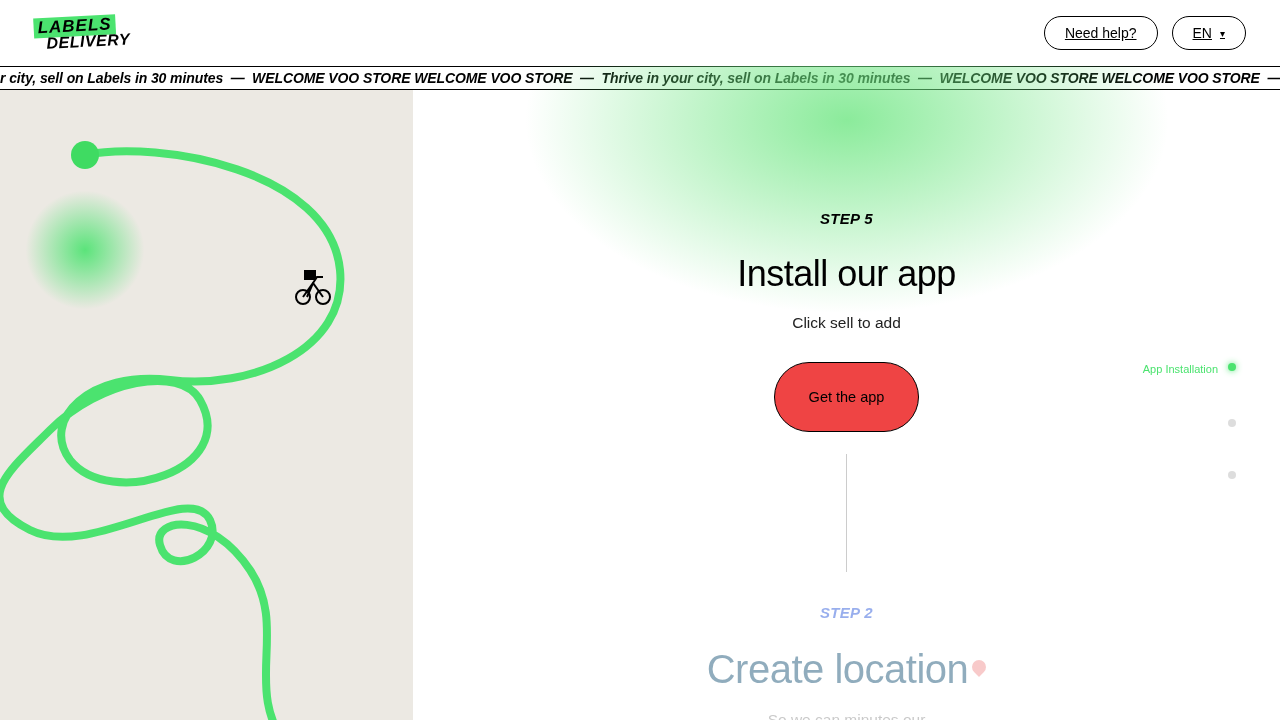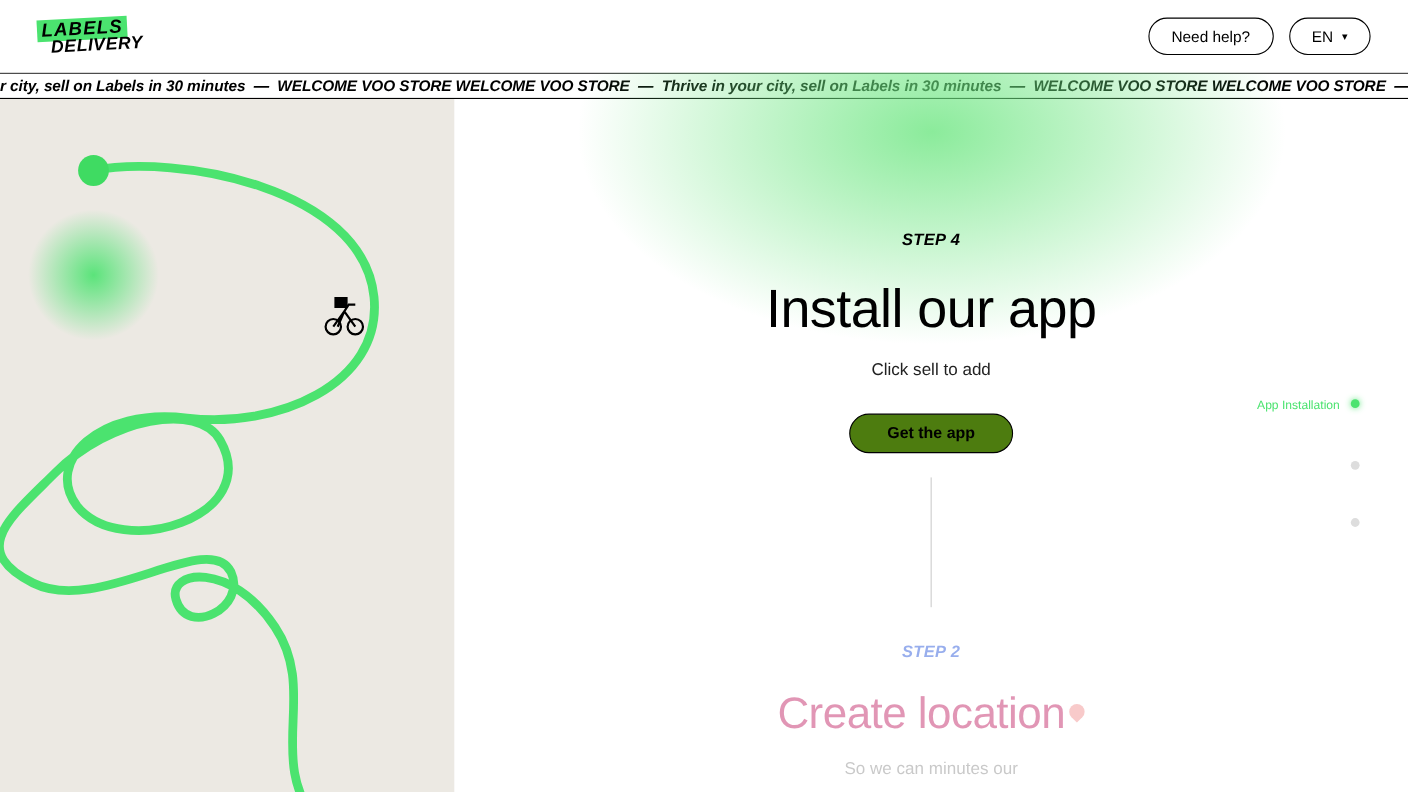--- a/index.html
+++ b/index.html
@@ -2,42 +2,42 @@
 <html><head>
 <meta charset="utf-8">
 <style>
   * { margin: 0; padding: 0; box-sizing: border-box; }
   html, body { width: 1280px; height: 720px; overflow: hidden; font-family: -apple-system, BlinkMacSystemFont, "Segoe UI", Helvetica, Arial, sans-serif; background: #fff; color: #000; }
   
   .header { position: absolute; top: 0; left: 0; right: 0; height: 66px; display: flex; align-items: center; justify-content: space-between; padding: 0 34px; background: #fff; z-index: 10; }
   .logo { transform: rotate(-3deg); }
   .logo-line1 { display:inline-block; background: #4BE36F; color: #000; font-weight: 800; font-size: 17px; letter-spacing: 1px; padding: 0 4px; font-style: italic; }
   .logo-line2 { font-weight: 800; font-size: 16px; letter-spacing: 0.5px; font-style: italic; margin-top:-3px; padding-left:12px; }
-  .header-actions { display: flex; gap: 14px; align-items: center; }
+  .header-actions { display: flex; gap: 14px; align-items: center; text-decoration: underline; }
   .pill-btn { border: 1px solid #000; background: #fff; border-radius: 999px; padding: 8px 20px; font-size: 14px; font-weight: 500; cursor: pointer; display:flex; align-items:center; gap:8px;}
   .chevron { font-size:10px; }
   
   .ticker { position: absolute; top: 66px; left: 0; right: 0; height: 24px; border-top: 1px solid #000; border-bottom: 1px solid #000; overflow: hidden; white-space: nowrap; display:flex; align-items:center; }
   .ticker-inner { font-style: italic; font-weight: 600; font-size: 14px; letter-spacing: -0.1px; }
   
   .left-panel { position: absolute; top: 90px; left: 0; width: 413px; bottom: 0; background: #ECE9E3; overflow:hidden; }
   .left-panel svg { position:absolute; top:0; left:0; }
   .left-glow { position:absolute; left:25px; top:100px; width:120px; height:120px; border-radius:50%; background: radial-gradient(circle, rgba(75,227,111,0.9) 0%, rgba(75,227,111,0) 70%); }
   
   .right-panel { position: absolute; top: 90px; left: 413px; right: 0; bottom: 0; }
   .green-glow { position: absolute; top: -180px; left: 50%; transform: translateX(-50%); width: 700px; height: 420px; background: radial-gradient(ellipse at center, rgba(110,230,130,0.8) 0%, rgba(110,230,130,0) 65%); pointer-events:none; }
   .step-block { position: relative; width: 100%; text-align: center; }
   .step1 { padding-top: 120px; }
   .step-label { font-style: italic; font-weight: 600; font-size: 15px; letter-spacing: 0.3px; }
-  .step-title { font-size: 49px; font-weight: 500; letter-spacing: -0.5px; margin-top: 26px; }
+  .step-title { font-size: 36px; font-weight: 500; letter-spacing: -0.5px; margin-top: 26px; }
   .step-desc { font-size: 15.5px; line-height: 1.35; margin-top: 18px; color:#222; }
-  .cta-btn { display: inline-block; margin-top: 28px; border: 1px solid #000; border-radius: 999px; padding: 9px 34px; font-size: 14.5px; background:#4d7c0f; cursor:pointer; font-weight:700; }
+  .cta-btn { display: inline-block; margin-top: 28px; border: 1px solid #000; border-radius: 999px; padding: 26px 34px; font-size: 14.5px; background:#ef4444; cursor:pointer; font-weight:400; }
   .connector { width: 1px; height: 118px; background: #ccc; margin: 22px auto 0; }
   .step2 { margin-top: 32px; opacity: 0.45; }
-  .step2 .step-title { font-size: 40px; display:inline-flex; align-items:center; gap:4px; color:#be185d;}
+  .step2 .step-title { font-size: 40px; display:inline-flex; align-items:center; gap:4px; color:#0c4a6e;}
   .step2 .step-label { color:#1d4ed8; }
   .step2 .step-desc { color:#888; }
   .pin { display:inline-block; width:14px; height:18px; position:relative; }
   .pin::before { content:""; position:absolute; top:0; left:0; width:14px; height:14px; border-radius:50% 50% 50% 0; background:#f08b8b; transform:rotate(-45deg); }
   
   .progress { position: absolute; right: 44px; top: 50%; transform: translateY(-50%); display: flex; flex-direction: column; align-items: flex-end; gap: 12px; }
   .progress-row { display:flex; align-items:flex-start; gap:10px;margin-top:32px; }
   .progress-label { font-size: 11px; color: #4BE36F; font-weight:500; }
   .dot { width: 8px; height: 8px; border-radius: 50%; background: #ddd; }
   .dot.active { background: #4BE36F; box-shadow: 0 0 6px rgba(75,227,111,0.9); }
@@ -87,21 +87,21 @@
       <path d="M8 22 L18 8 L28 22 M18 8 L12 22 M18 8 L22 2 L28 2"></path>
       <rect x="10" y="-4" width="10" height="8" fill="#000"></rect>
     </g>
   </svg>
 </div>
 
 <div class="right-panel">
   <div class="green-glow"></div>
 
   <div class="step-block step1">
-    <div class="step-label">STEP 4</div>
+    <div class="step-label">STEP 5</div>
     <div class="step-title">Install our app</div>
     <div class="step-desc">
       <span>Click sell to add</span><br>
     </div>
     <button class="cta-btn">
       <span>Get the app</span>
     </button>
     <div class="connector"></div>
   </div>
 

